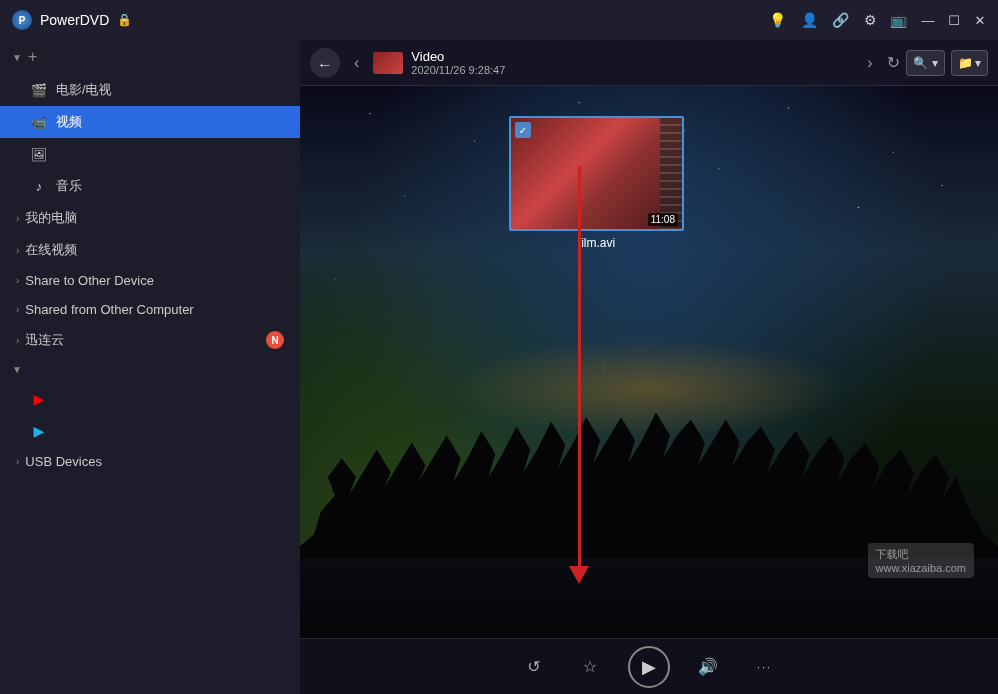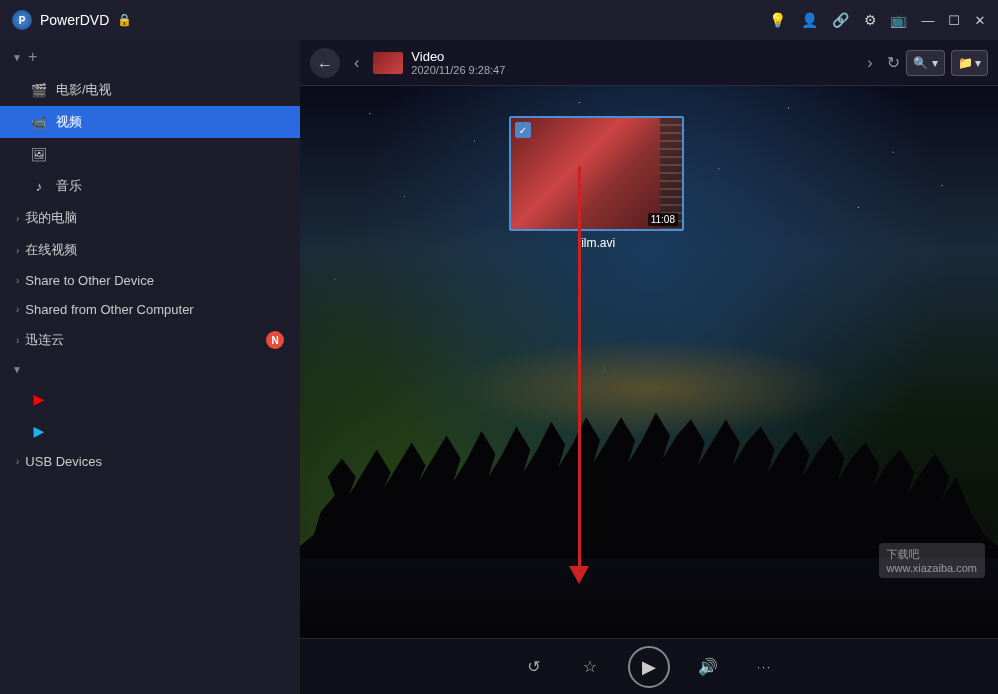--- a/index.html
+++ b/index.html
@@ -392,21 +392,21 @@
       border: 2px solid #888;
       border-radius: 50%;
       font-size: 18px;
       color: #ccc;
     }
 
     
     .watermark {
       position: absolute;
       bottom: 60px;
-      right: 13px;
+      right: 24px;
       background: rgba(255,255,255,0.15);
       border-radius: 4px;
       padding: 4px 8px;
       font-size: 11px;
       color: rgba(255,255,255,0.5);
     }
 
     
     .icon-video { color: #4a90d9; }
     .icon-yt { color: #ff0000; }

